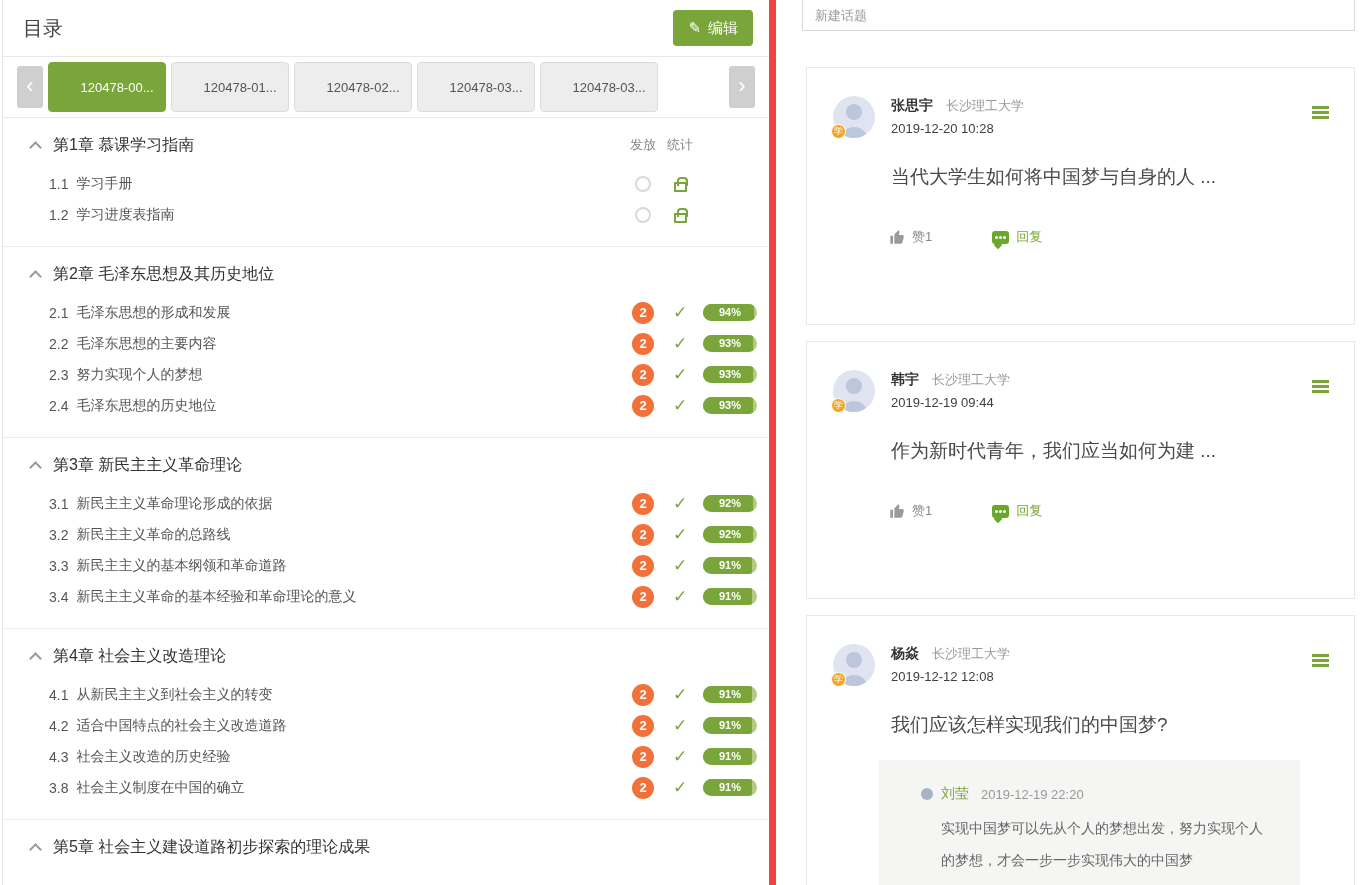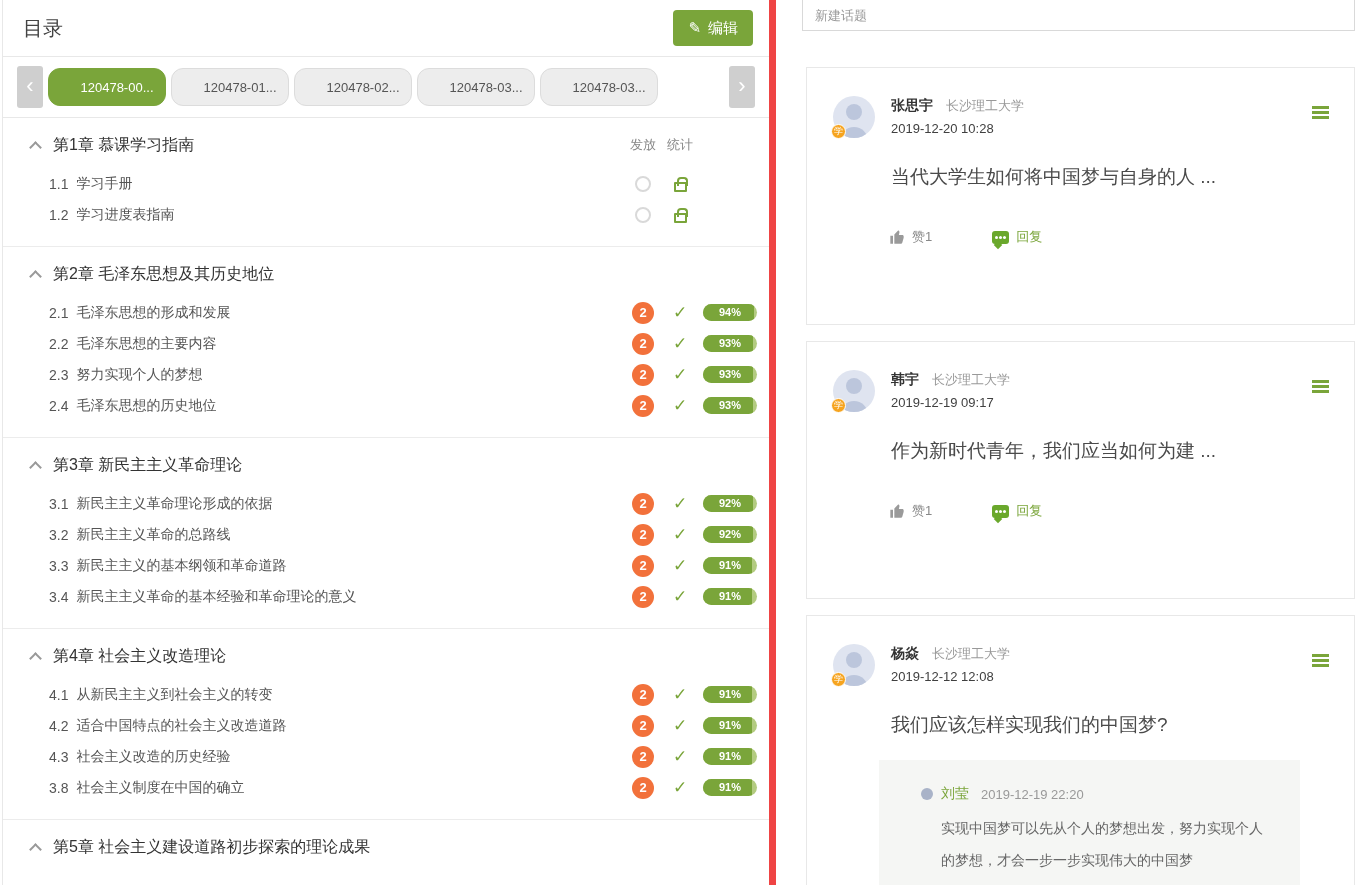--- a/index.html
+++ b/index.html
@@ -23,21 +23,21 @@
     gap:7px;cursor:pointer;font-family:inherit;}
   .edit-btn .pencil{font-size:15px;}
 
   .tab-bar{height:61px;border-bottom:1px solid #e8e8e8;display:flex;
     align-items:center;padding:0 14px;}
   .tab-arrow{width:26px;height:42px;background:#cfcfcf;color:#fff;border-radius:3px;
     display:flex;align-items:center;justify-content:center;font-size:22px;
     cursor:pointer;flex:none;line-height:1;padding-bottom:3px;}
   .tab-arrow.right{margin-left:auto;}
   .tabs{display:flex;gap:5px;margin-left:5px;}
-  .tab{width:118px;height:38px;border-radius:12px;display:flex;align-items:center;
+  .tab{width:118px;height:50px;border-radius:4px;display:flex;align-items:center;
     justify-content:center;font-size:13px;background:#ededed;border:1px solid #dcdcdc;
     color:#555;cursor:pointer;white-space:nowrap;padding-left:20px;}
   .tab.active{background:var(--green);border-color:var(--green);color:#fff;}
 
   .chapters{}
   .chapter{padding:12px 0 16px;border-bottom:1px solid #ececec;}
   .chapter:last-child{border-bottom:none;text-align:right;}
   .ch-head{height:30px;display:flex;align-items:center;padding:0 0 0 28px;}
   .caret{width:9px;height:9px;border-top:2px solid #999;border-left:2px solid #999;
     transform:rotate(45deg);margin-right:13px;margin-top:4px;flex:none;cursor:pointer;}
@@ -464,21 +464,21 @@
         <div class="c-head">
           <span class="avatar">
             <span class="av-img"></span>
             <span class="av-badge">学</span>
           </span>
           <div class="c-meta">
             <div class="c-nameline">
               <span class="c-name">韩宇</span>
               <span class="c-school">长沙理工大学</span>
             </div>
-            <div class="c-date">2019-12-19 09:17</div>
+            <div class="c-date">2019-12-19 09:44</div>
           </div>
         </div>
         <span class="menu-btn">
           <i></i>
         </span>
         <div class="c-title">作为新时代青年，我们应当如何为建 ...</div>
         <div class="c-actions">
           <span class="act like">
             <span class="thumb-icon">
               <svg width="16" height="16" viewBox="0 0 24 24" fill="#9a9a9a" xmlns="http://www.w3.org/2000/svg">

